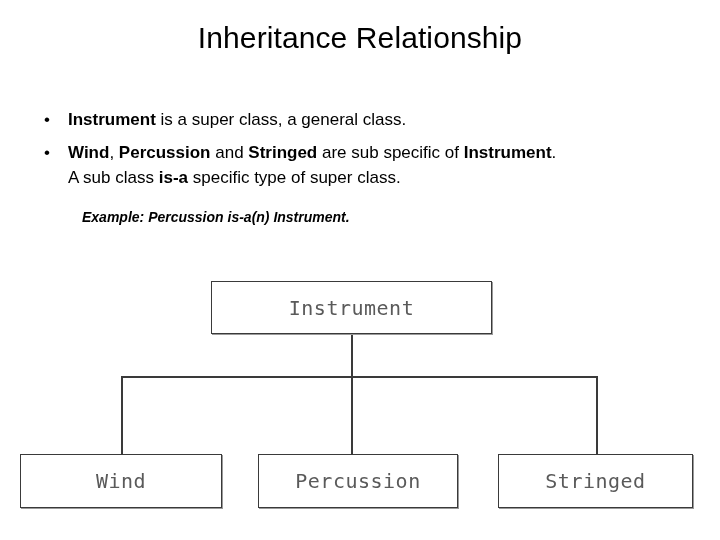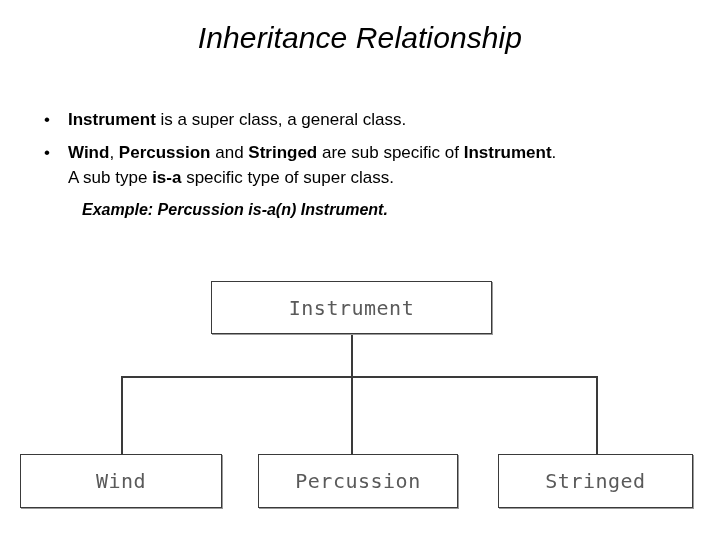--- a/index.html
+++ b/index.html
@@ -22,21 +22,20 @@
     left: 0;
     top: 20px;
     width: 720px;
     text-align: center;
     font-size: 30px;
     font-weight: 400;
     line-height: 36px;
     letter-spacing: 0.1px;
     color: #000000;
     white-space: nowrap;
-    font-style: italic;
   }
 
   
   #bullet-list {
     position: absolute;
     left: 36px;
     top: 107px;
     width: 660px;
   }
   .bullet-item {
@@ -60,22 +59,22 @@
     display: block;
   }
   .bullet-text b {
     font-weight: 700;
   }
 
   
   #example-note {
     position: absolute;
     left: 82px;
-    top: 200px;
-    font-size: 16px;
+    top: 207px;
+    font-size: 14px;
     font-weight: 700;
     font-style: italic;
     line-height: 20px;
     color: #000000;
     white-space: nowrap;
   }
 
   
   #class-diagram {
     position: absolute;
@@ -147,21 +146,21 @@
 
 <div id="slide-title">Inheritance Relationship</div>
 
 <div id="bullet-list">
   <div class="bullet-item">
     <span class="bullet-marker">•</span>
     <span class="bullet-text"><b>Instrument</b><span> is a super class, a general class.</span></span>
   </div>
   <div class="bullet-item">
     <span class="bullet-marker">•</span>
-    <span class="bullet-text"><b>Wind</b><span>, </span><b>Percussion</b><span> and </span><b>Stringed</b><span> are sub specific of </span><b>Instrument</b><span>.</span><br><span>A sub type </span><b>is-a</b><span> specific type of super class.</span></span>
+    <span class="bullet-text"><b>Wind</b><span>, </span><b>Percussion</b><span> and </span><b>Stringed</b><span> are sub specific of </span><b>Instrument</b><span>.</span><br><span>A sub class </span><b>is-a</b><span> specific type of super class.</span></span>
   </div>
 </div>
 
 <div id="example-note">Example: Percussion is-a(n) Instrument.</div>
 
 <div id="class-diagram">
 
   <div class="conn conn-v" id="conn-trunk"></div>
   <div class="conn conn-h" id="conn-bus"></div>
   <div class="conn conn-v" id="conn-drop-wind"></div>

